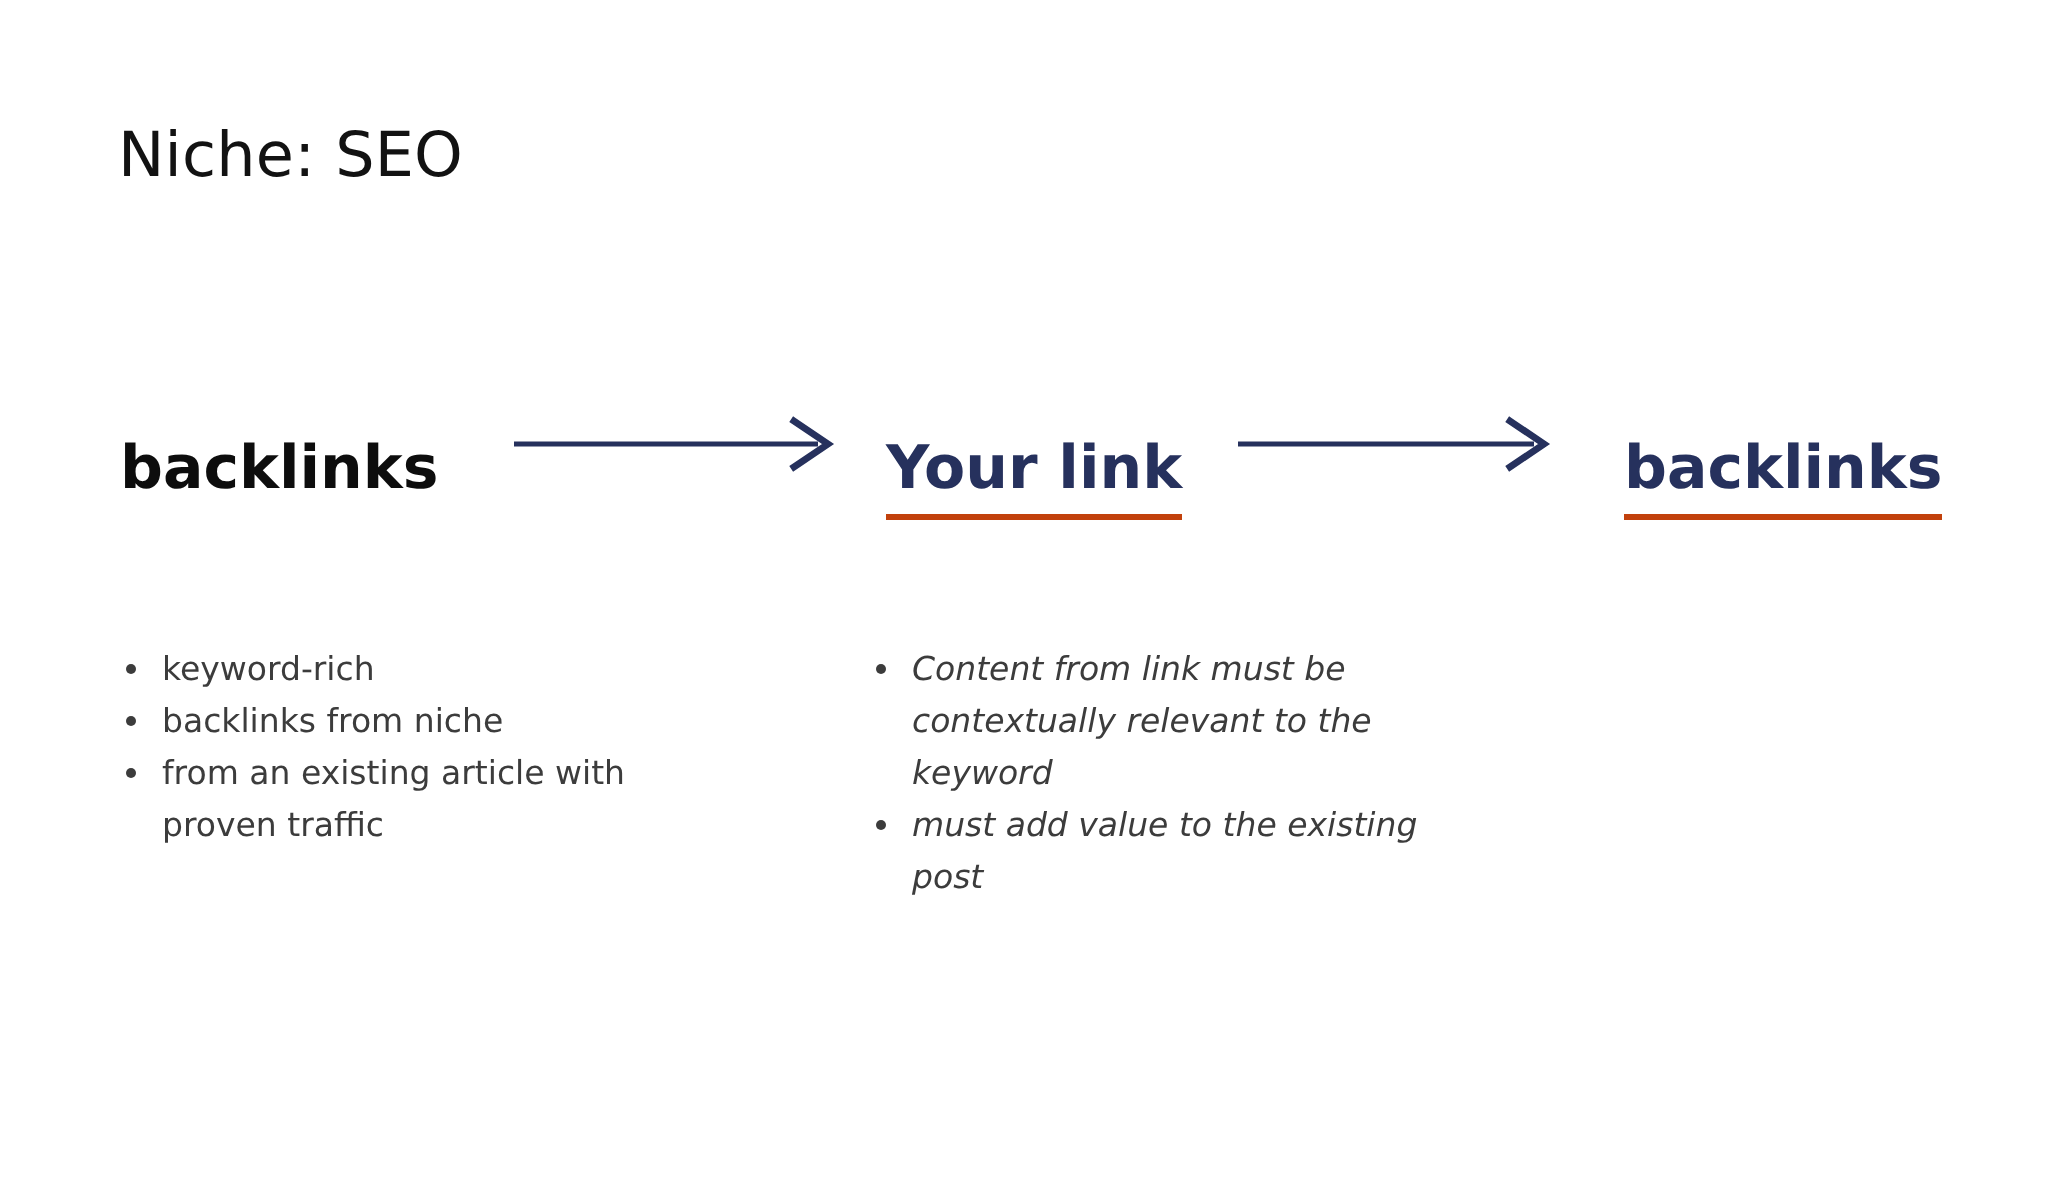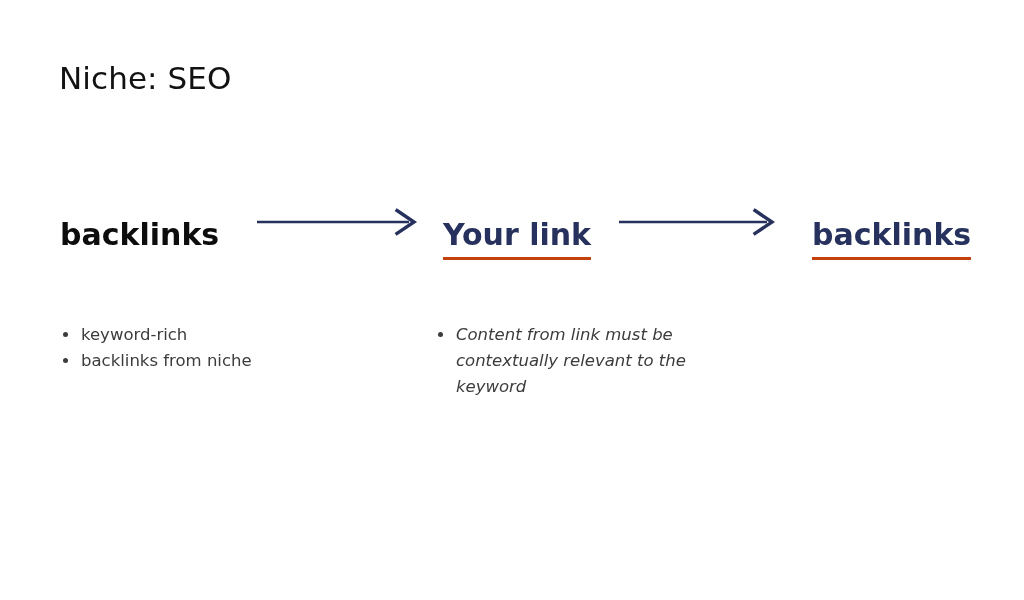--- a/index.html
+++ b/index.html
@@ -149,23 +149,31 @@
 
   <ul class="bullets" id="bullets-col-1">
     <li>
       <span class="bullet-dot"></span>
       <span>keyword-rich</span>
     </li>
     <li>
       <span class="bullet-dot"></span>
       <span>backlinks from niche</span>
     </li>
+    <li>
+      <span class="bullet-dot"></span>
+      <span>from an existing article with proven traffic</span>
+    </li>
   </ul>
 
   <ul class="bullets" id="bullets-col-2">
     <li>
       <span class="bullet-dot"></span>
       <span>Content from link must be contextually relevant to the keyword</span>
     </li>
+    <li>
+      <span class="bullet-dot"></span>
+      <span>must add value to the existing post</span>
+    </li>
   </ul>
 
 
 </div>
 
 </body></html>

